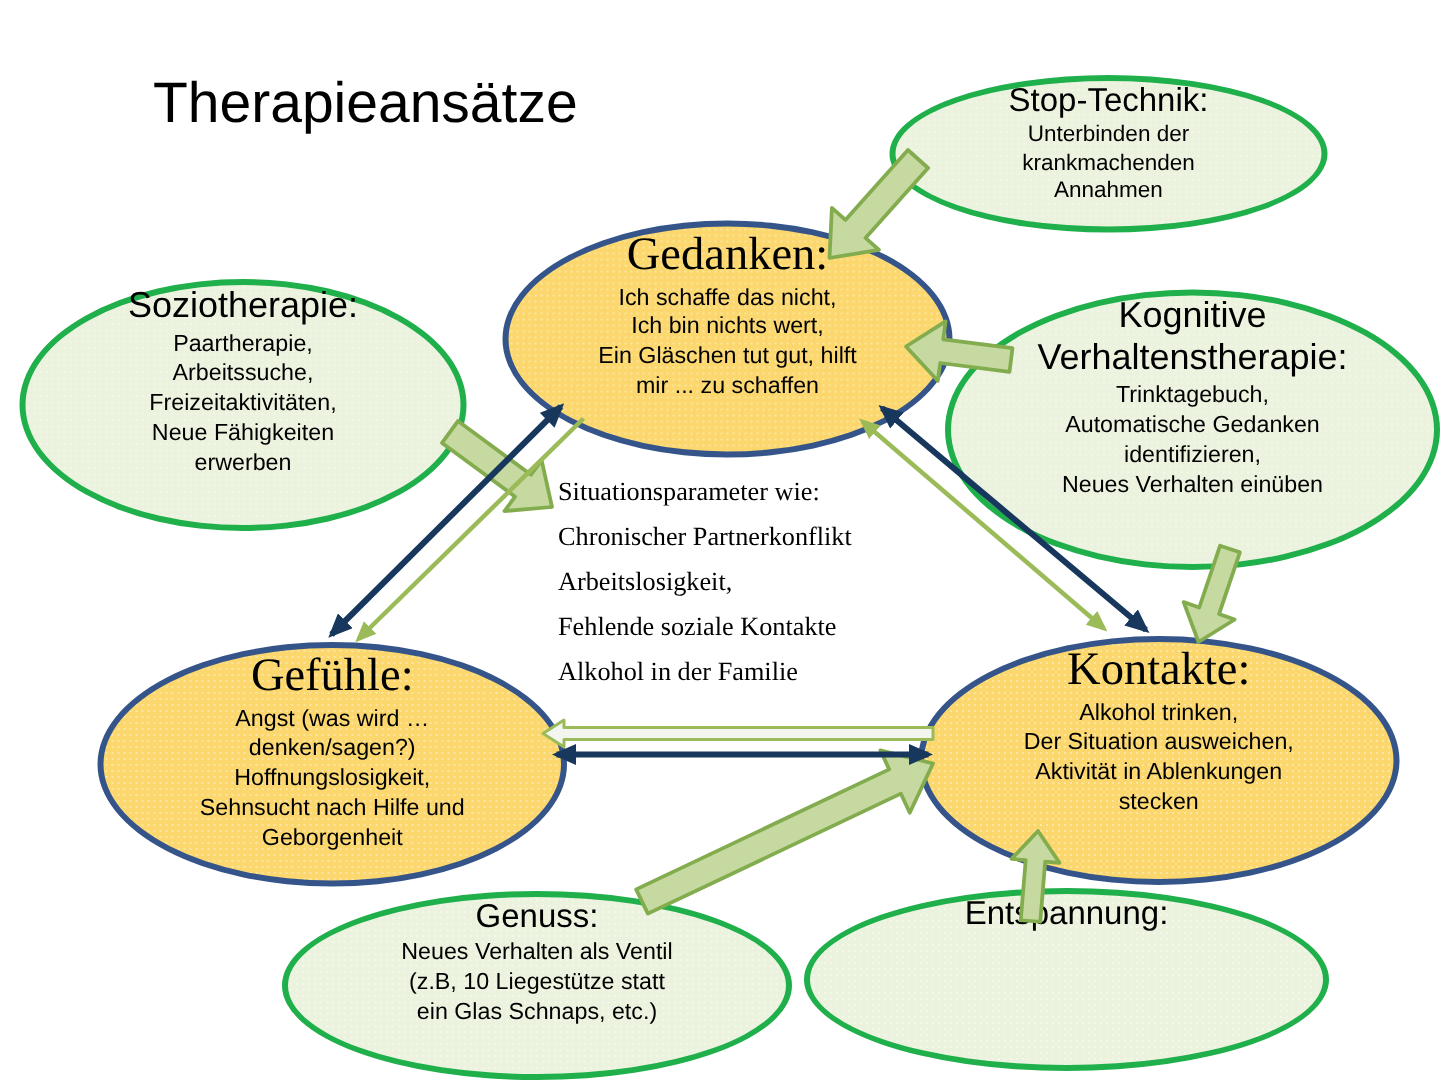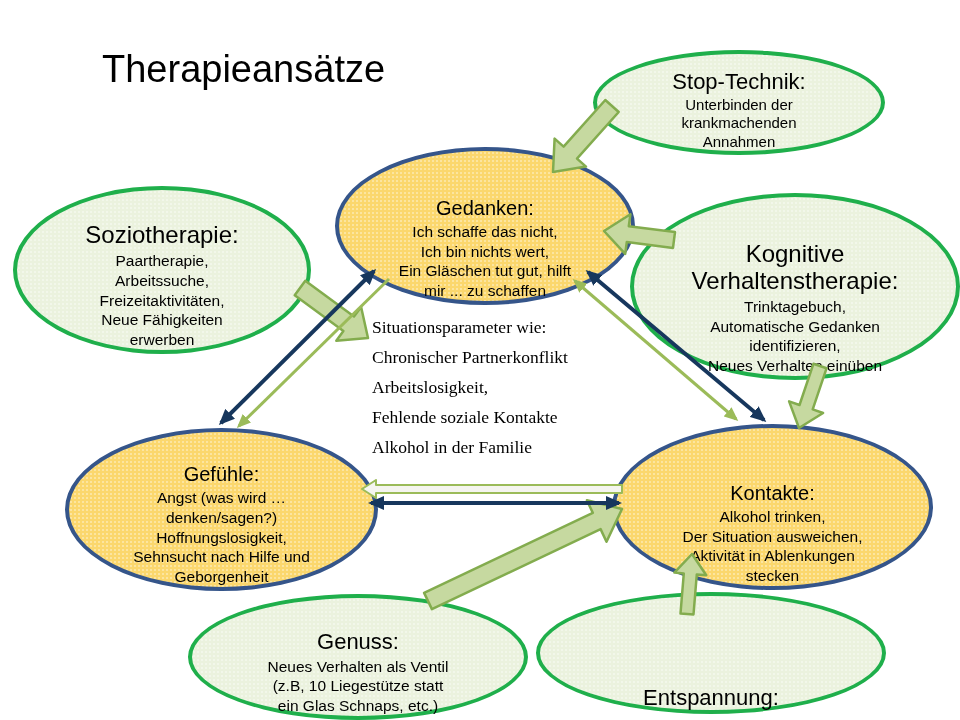--- a/index.html
+++ b/index.html
@@ -7,28 +7,28 @@
     --node-green-fill:#EBF2DE;  --node-green-border:#1FAF4B;
     --arrow-navy:#17375D;       --arrow-green-thin:#9BBB59;
     --block-arrow-fill:#C6D9A0; --block-arrow-border:#83AC4E;
     --flat-arrow-fill:#F5F5EF;  --text:#000000;
   }
   html,body{margin:0;padding:0;}
   body{width:960px;height:720px;position:relative;background:#ffffff;
        font-family:"Liberation Sans",sans-serif;color:var(--text);overflow:hidden;}
   .slide-title{position:absolute;left:102px;top:48px;font-size:38px;letter-spacing:0px;}
   .node{position:absolute;border-radius:50%;display:flex;flex-direction:column;
-        justify-content:flex-end;align-items:center;text-align:center;z-index:1;
+        justify-content:flex-start;align-items:center;text-align:center;z-index:1;
         background-image:radial-gradient(rgba(255,255,255,0.35) 1px, transparent 1px);
         background-size:4px 4px;}
   .node.yellow{background-color:var(--node-yellow-fill);border:4px solid var(--node-yellow-border);}
   .node.green{background-color:var(--node-green-fill);border:4px solid var(--node-green-border);}
   .node-title{white-space:pre-line;line-height:1.15;}
   .node-body{white-space:pre-line;font-size:15.5px;line-height:1.28;margin-top:2px;}
-  .t25 .node-title{font-size:20px;}
+  .t25 .node-title{font-size:31px;font-family:Liberation Serif, serif;}
   .t24 .node-title{font-size:24px;}
   .t22 .node-title{font-size:22px;}
   #node-gedanken{left:335px;top:147px;width:292px;height:150px;}
   #node-stop-technik{left:593px;top:50px;width:284px;height:97px;}
   #node-stop-technik .node-body{font-size:15px;line-height:1.22;}
   #node-soziotherapie{left:13px;top:186px;width:290px;height:160px;}
   #node-kvt{left:630px;top:193px;width:322px;height:179px;}
   #node-gefuehle{left:65px;top:428px;width:305px;height:155px;}
   #node-verhalten{left:612px;top:424px;width:313px;height:158px;}
   #node-sport{left:188px;top:594px;width:332px;height:118px;}

